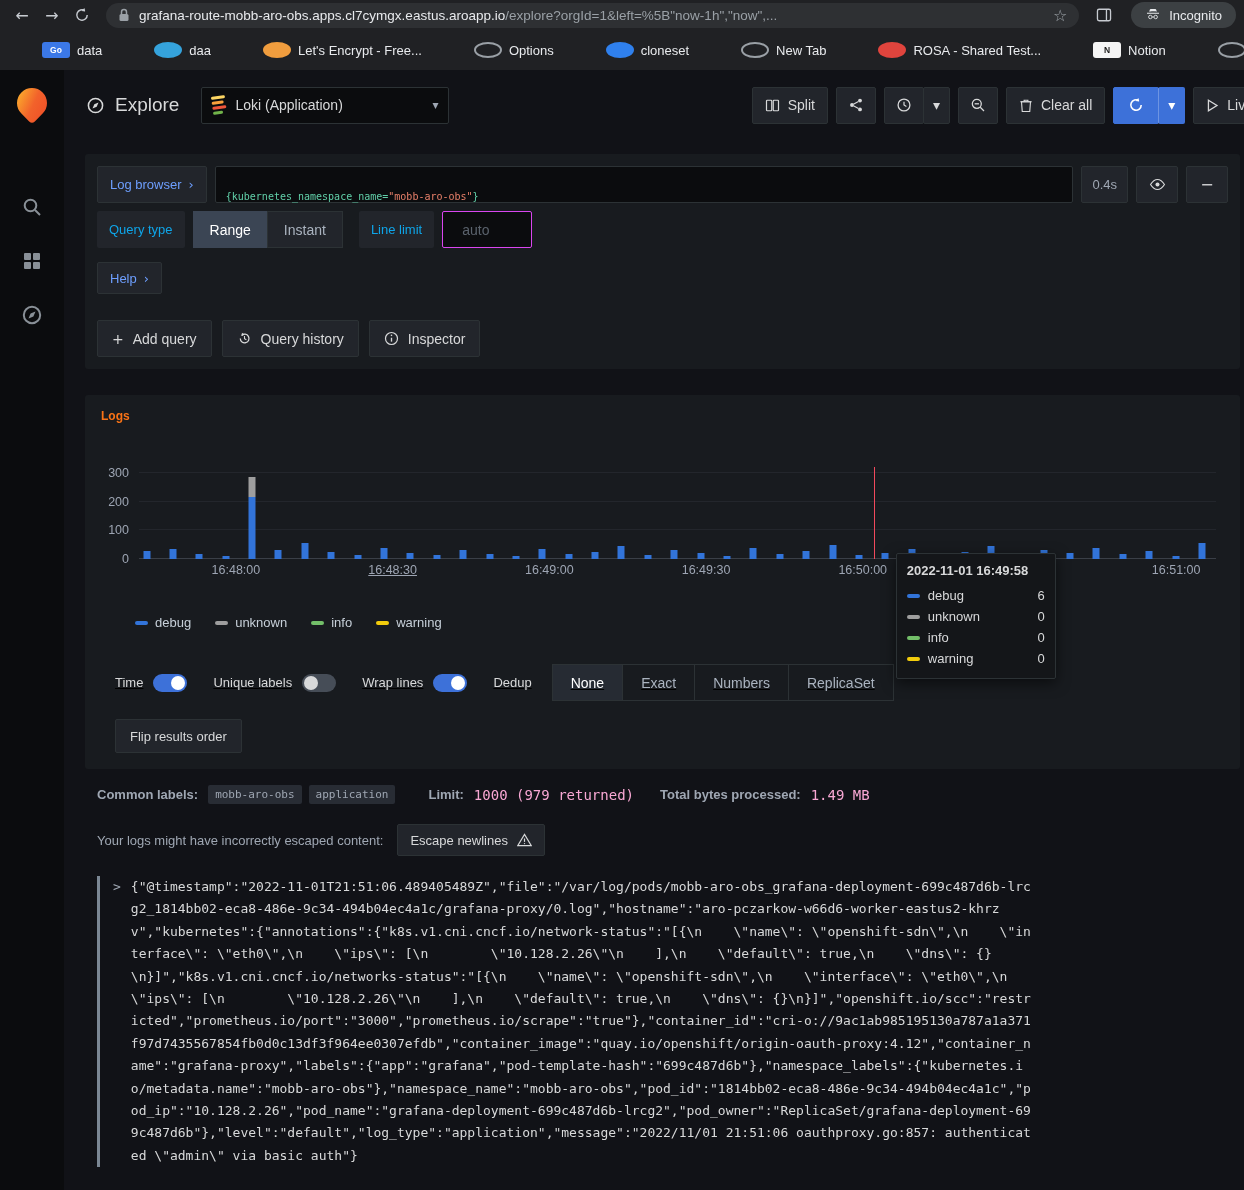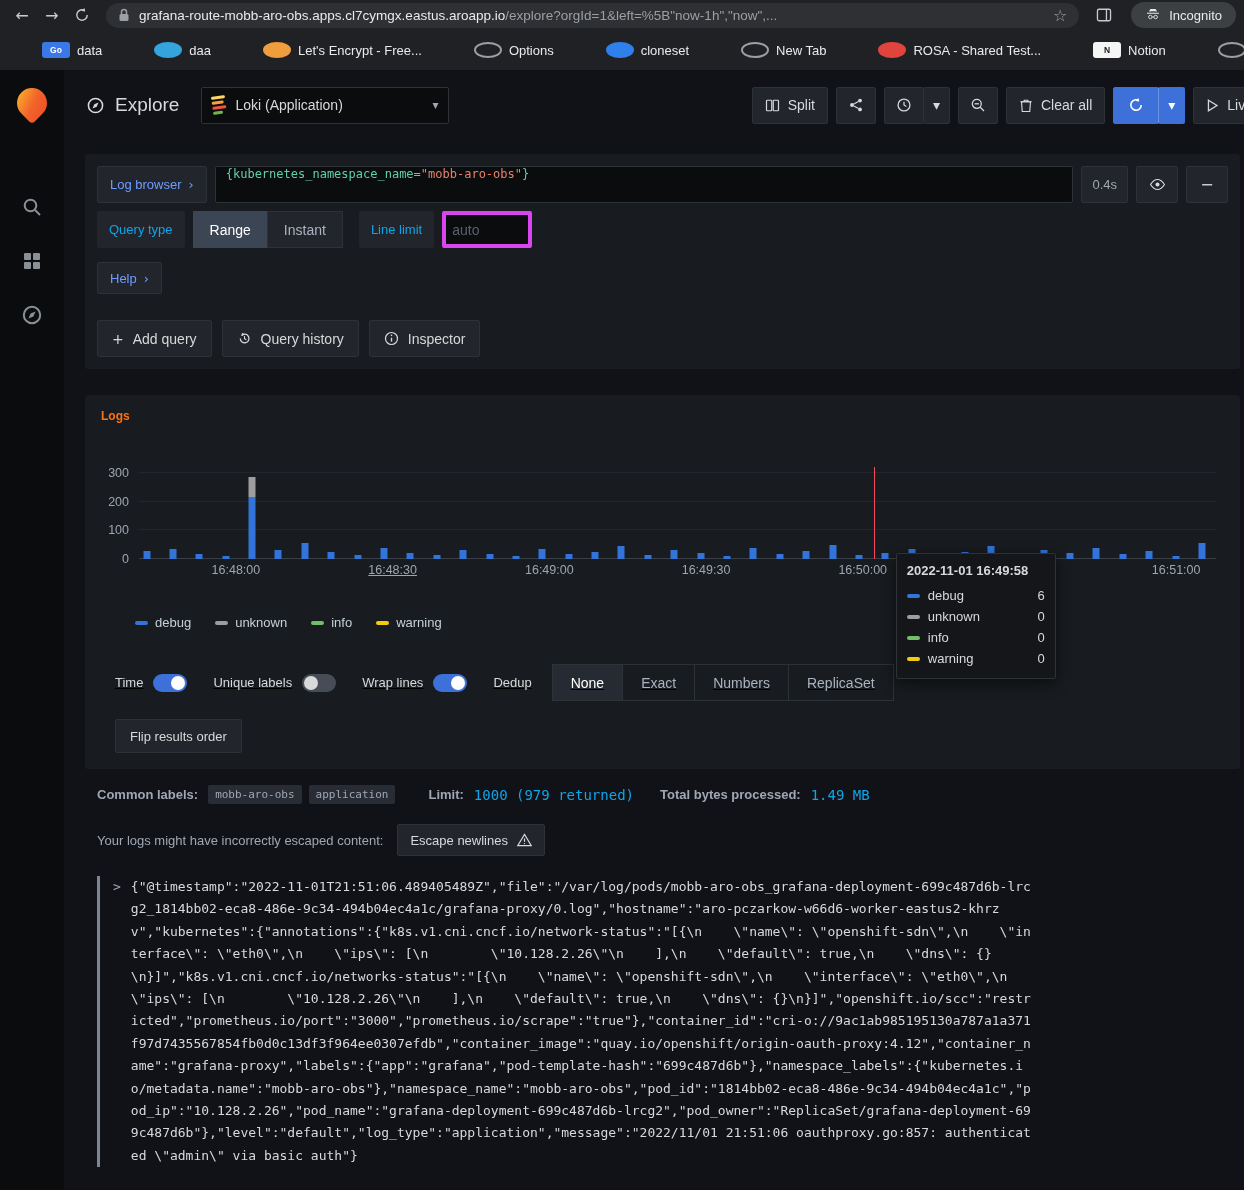--- a/index.html
+++ b/index.html
@@ -50,35 +50,35 @@
   .btn-pair .tb-btn + .tb-btn { margin-left: -1px; }
   .run-btn { background: #3d71d9; border-color: #3d71d9; color: #fff; }
   .run-chev { width: 27px; justify-content: center; padding: 0; border-left-color: rgba(255,255,255,.25) !important; }
 
   
   .query-panel { margin: 14px 4px 0 21px; background: #181b1f; border-radius: 3px; padding: 12px; }
   .q-row { display: flex; gap: 8px; height: 37px; align-items: stretch; }
   .chip-btn { display: inline-flex; align-items: center; gap: 7px; padding: 0 12px; background: #22252b;
               border: 1px solid #2c3235; border-radius: 2px; color: #6e9fff; font-size: 13px; font-weight: 500; }
   .query-input { flex: 1; background: #0b0c0e; border: 1px solid #2c3235; border-radius: 2px; display: flex;
-                 align-items: flex-start; padding: 0 10px; font-family: "DejaVu Sans Mono", monospace; font-size: 12px; }
+                 align-items: flex-end; padding: 0 10px; font-family: "DejaVu Sans Mono", monospace; font-size: 10px; }
   .elapsed { display: flex; align-items: center; padding: 0 10px; background: #22252b; border: 1px solid #2c3235;
              border-radius: 2px; color: #9fa7b3; font-size: 13px; }
   .sq-btn { width: 42px; display: flex; align-items: center; justify-content: center; background: #22252b;
             border: 1px solid #2c3235; border-radius: 2px; color: #d8d9da; font-size: 16px; }
   .row2 { margin-top: 8px; }
   .label-chip { display: flex; align-items: center; padding: 0 12px; background: #22252b; border-radius: 2px;
                 color: #0ea5e9; font-size: 13px; font-weight: 500; }
   .radio-group { display: flex; }
   .radio { display: flex; align-items: center; padding: 0 16px; font-size: 14px; border: 1px solid #2c3235; }
   .radio + .radio { margin-left: -1px; }
   .radio.sel { background: #3b4554; color: #fff; border-color: #3b4554; }
   .radio.unsel { background: #22252b; color: #aab3bf; }
-  .limit-input { width: 90px; background: #0b0c0e; border: 4px solid #d946ef; border-radius: 2px; color: #d8d9da;
-                 font-size: 14px; padding: 0 6px; font-family: "Liberation Sans", sans-serif; }
+  .limit-input { width: 90px; background: #0b0c0e; border: 1px solid #d946ef; border-radius: 2px; color: #d8d9da;
+                 font-size: 14px; padding: 0 19px; font-family: "Liberation Sans", sans-serif; }
   .limit-input::placeholder { color: #5a626c; }
   .row3 { margin-top: 14px; height: 32px; }
   .row4 { margin-top: 26px; gap: 10px; }
   .action-btn { display: inline-flex; align-items: center; gap: 9px; padding: 0 14px; background: #22252b;
                 border: 1px solid #2c3235; border-radius: 2px; color: #d8d9da; font-size: 14px; }
 
   
   .logs-panel { margin: 26px 4px 0 21px; background: #181b1f; border-radius: 3px; padding: 14px 16px 16px; }
   .logs-title { font-size: 12px; font-weight: 700; color: #f97316; }
   .chart { position: relative; margin-top: 44px; height: 118px; }
@@ -114,21 +114,21 @@
   .dedup-opt.sel { background: #262b33; color: #fff; }
   .flip-btn { margin: 18px 0 0 14px; display: inline-flex; align-items: center; height: 34px; padding: 0 14px;
               background: #22252b; border: 1px solid #2c3235; border-radius: 2px; color: #d8d9da;
               font-size: 13px; font-weight: 500; }
 
   
   .meta-row { margin: 16px 4px 0 33px; display: flex; align-items: center; font-size: 13px; color: #9fa7b3; }
   .meta-label { font-weight: 600; margin-right: 10px; white-space: nowrap; }
   .label-badge { background: #282c34; color: #9fa7b3; font-family: "DejaVu Sans Mono", monospace; font-size: 11px;
                  padding: 3px 7px; border-radius: 2px; margin-right: 7px; }
-  .meta-val { font-family: "DejaVu Sans Mono", monospace; font-size: 14px; color: #0ea5e9; white-space: nowrap; }
+  .meta-val { font-family: "DejaVu Sans Mono", monospace; font-size: 14px; color: #f9a8d4; white-space: nowrap; }
   .meta-gap { margin-left: 26px; }
   .escape-row { margin: 20px 4px 0 33px; display: flex; align-items: center; gap: 14px; color: #9fa7b3;
                 font-size: 13px; font-weight: 500; }
   .escape-btn { display: inline-flex; align-items: center; gap: 9px; height: 32px; padding: 0 12px;
                 background: #22252b; border: 1px solid #2c3235; border-radius: 2px; color: #d8d9da;
                 font-size: 13px; font-weight: 400; }
   .log-rows { margin: 20px 4px 0 33px; }
   .log-row { display: flex; align-items: stretch; font-family: "DejaVu Sans Mono", monospace; font-size: 13px;
              color: #d8d9da; line-height: 22.4px; }
   .level-bar { width: 3px; background: #7b8794; margin-right: 13px; flex-shrink: 0; }

